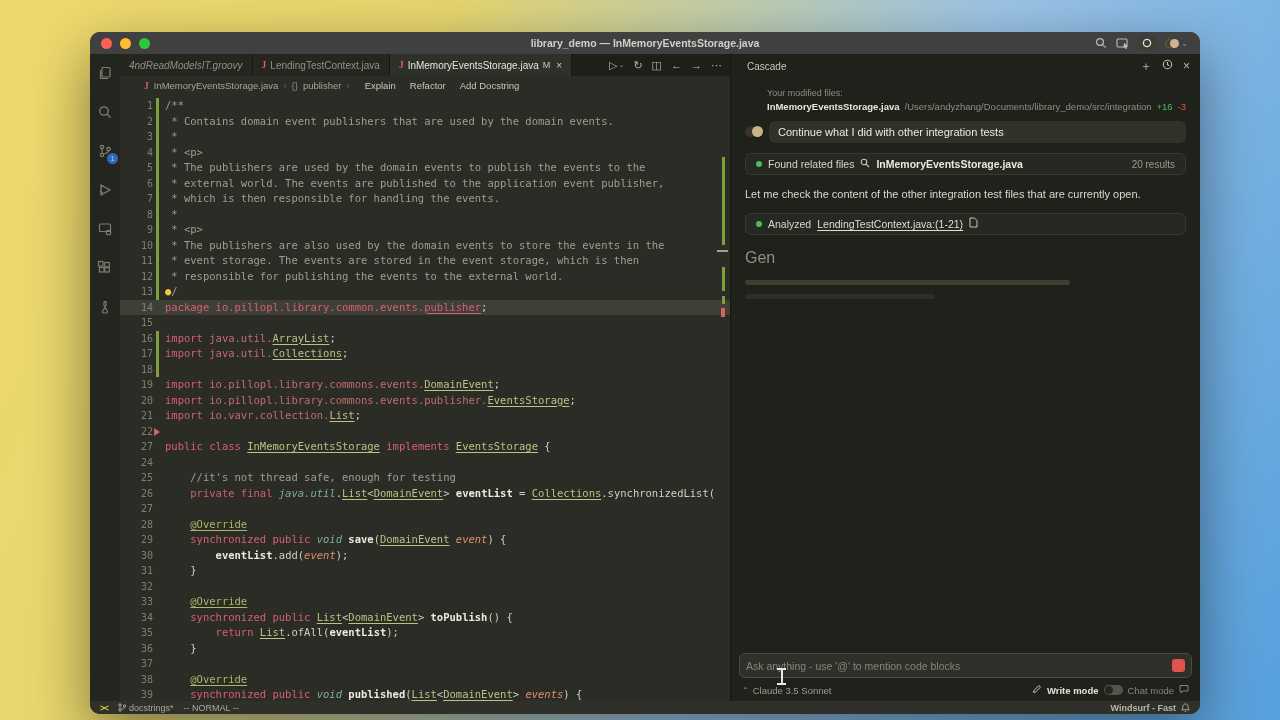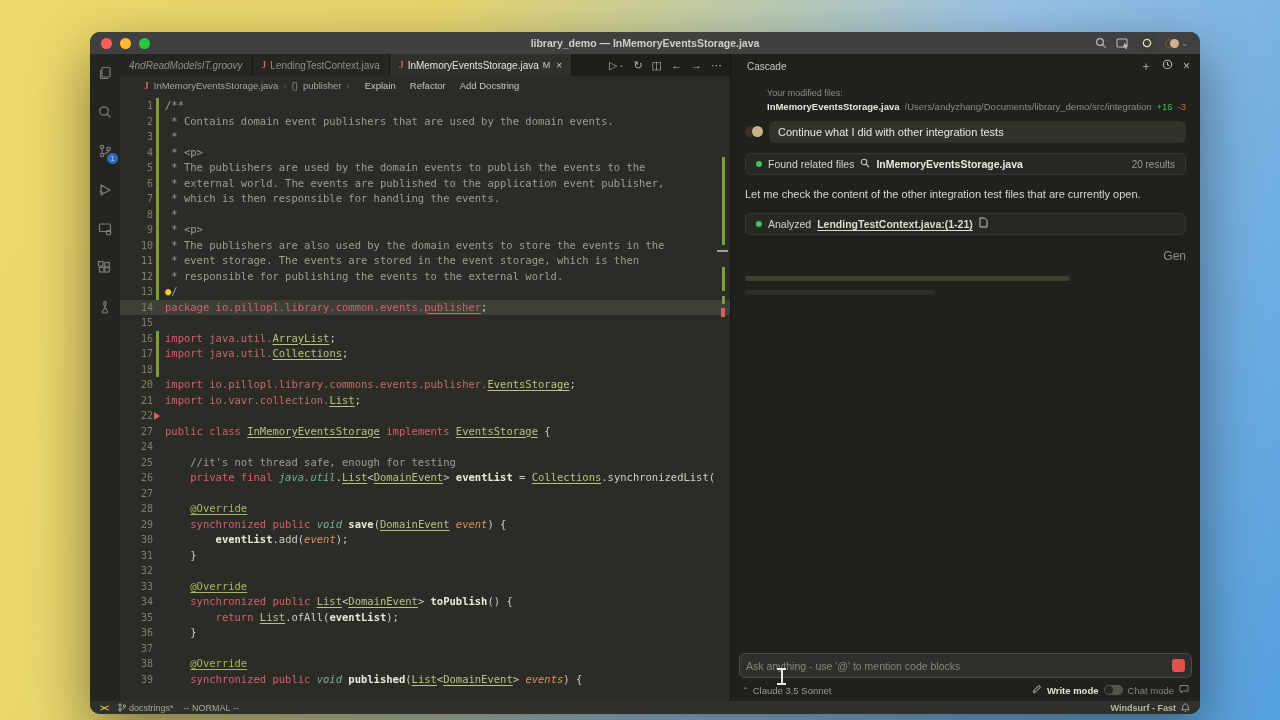--- a/index.html
+++ b/index.html
@@ -94,23 +94,23 @@
   .avatar { width:16px; height:16px; position:relative; flex:none; margin-top:3px; }
   .avatar .c1 { position:absolute; left:0; top:2px; width:11px; height:11px; border-radius:50%; background:#3a3128; }
   .avatar .c2 { position:absolute; left:7px; top:2px; width:11px; height:11px; border-radius:50%; background:#c9b18b; }
   .user-bubble { flex:1; background:#31332b; border-radius:6px; padding:5px 9px; font-size:11px; color:#e8eae0; }
 
   .ai-text { margin-top:12px; font-size:11px; line-height:1.45; color:#d8dad0; }
   .tool-card { margin-top:10px; background:#262822; border:1px solid #383a32; border-radius:6px;
     height:22px; display:flex; align-items:center; gap:6px; padding:0 10px; font-size:10.5px; }
   .dot { width:6px; height:6px; border-radius:50%; background:var(--accent-green); flex:none; }
   .tc-target { font-weight:bold; color:#e8eae0; }
-  .tc-link { text-decoration:underline; text-underline-offset:2px; font-weight:bold; color:#dcded4; }
+  .tc-link { text-decoration:underline; text-underline-offset:2px; font-weight:normal; color:#dcded4; }
   .tc-meta { margin-left:auto; color:#989a90; font-size:10px; }
-  .gen-label { margin-top:14px; font-size:12px; color:#8d8f85;text-align:right; }
+  .gen-label { margin-top:14px; font-size:16px; color:#8d8f85; }
   .skel { border-radius:3px; height:5px; }
   .skel1 { margin-top:13px; width:325px; background:#3e402d; }
   .skel2 { margin-top:9px; width:190px; background:#2c2e27; }
 
   .p-bottom { position:absolute; left:8px; right:8px; bottom:4px; }
   .ask-box { height:25px; background:#2e3029; border:1px solid #4a4c43; border-radius:6px;
     display:flex; align-items:center; padding:0 6px; }
   .ask-input { flex:1; background:transparent; border:none; outline:none; color:#d4d6cc; font-size:10.5px;
     font-family:"Liberation Sans",sans-serif; }
   .ask-input::placeholder { color:#84867c; }
@@ -346,20 +346,25 @@
           <span class="ln">17</span>
           <span class="gut a"></span>
           <span class="ct"><span class="kw">import </span><span class="path">java.util.</span><span class="ty">Collections</span><span class="pl">;</span></span>
         </div>
         <div class="cl">
           <span class="ln">18</span>
           <span class="gut a"></span>
           <span class="ct"></span>
         </div>
         <div class="cl">
+          <span class="ln">19</span>
+          <span class="gut "></span>
+          <span class="ct"><span class="kw">import </span><span class="path">io.pillopl.library.commons.events.</span><span class="ty">DomainEvent</span><span class="pl">;</span></span>
+        </div>
+        <div class="cl">
           <span class="ln">20</span>
           <span class="gut "></span>
           <span class="ct"><span class="kw">import </span><span class="path">io.pillopl.library.commons.events.publisher.</span><span class="ty">EventsStorage</span><span class="pl">;</span></span>
         </div>
         <div class="cl">
           <span class="ln">21</span>
           <span class="gut "></span>
           <span class="ct"><span class="kw">import </span><span class="path">io.vavr.collection.</span><span class="ty">List</span><span class="pl">;</span></span>
         </div>
         <div class="cl">

